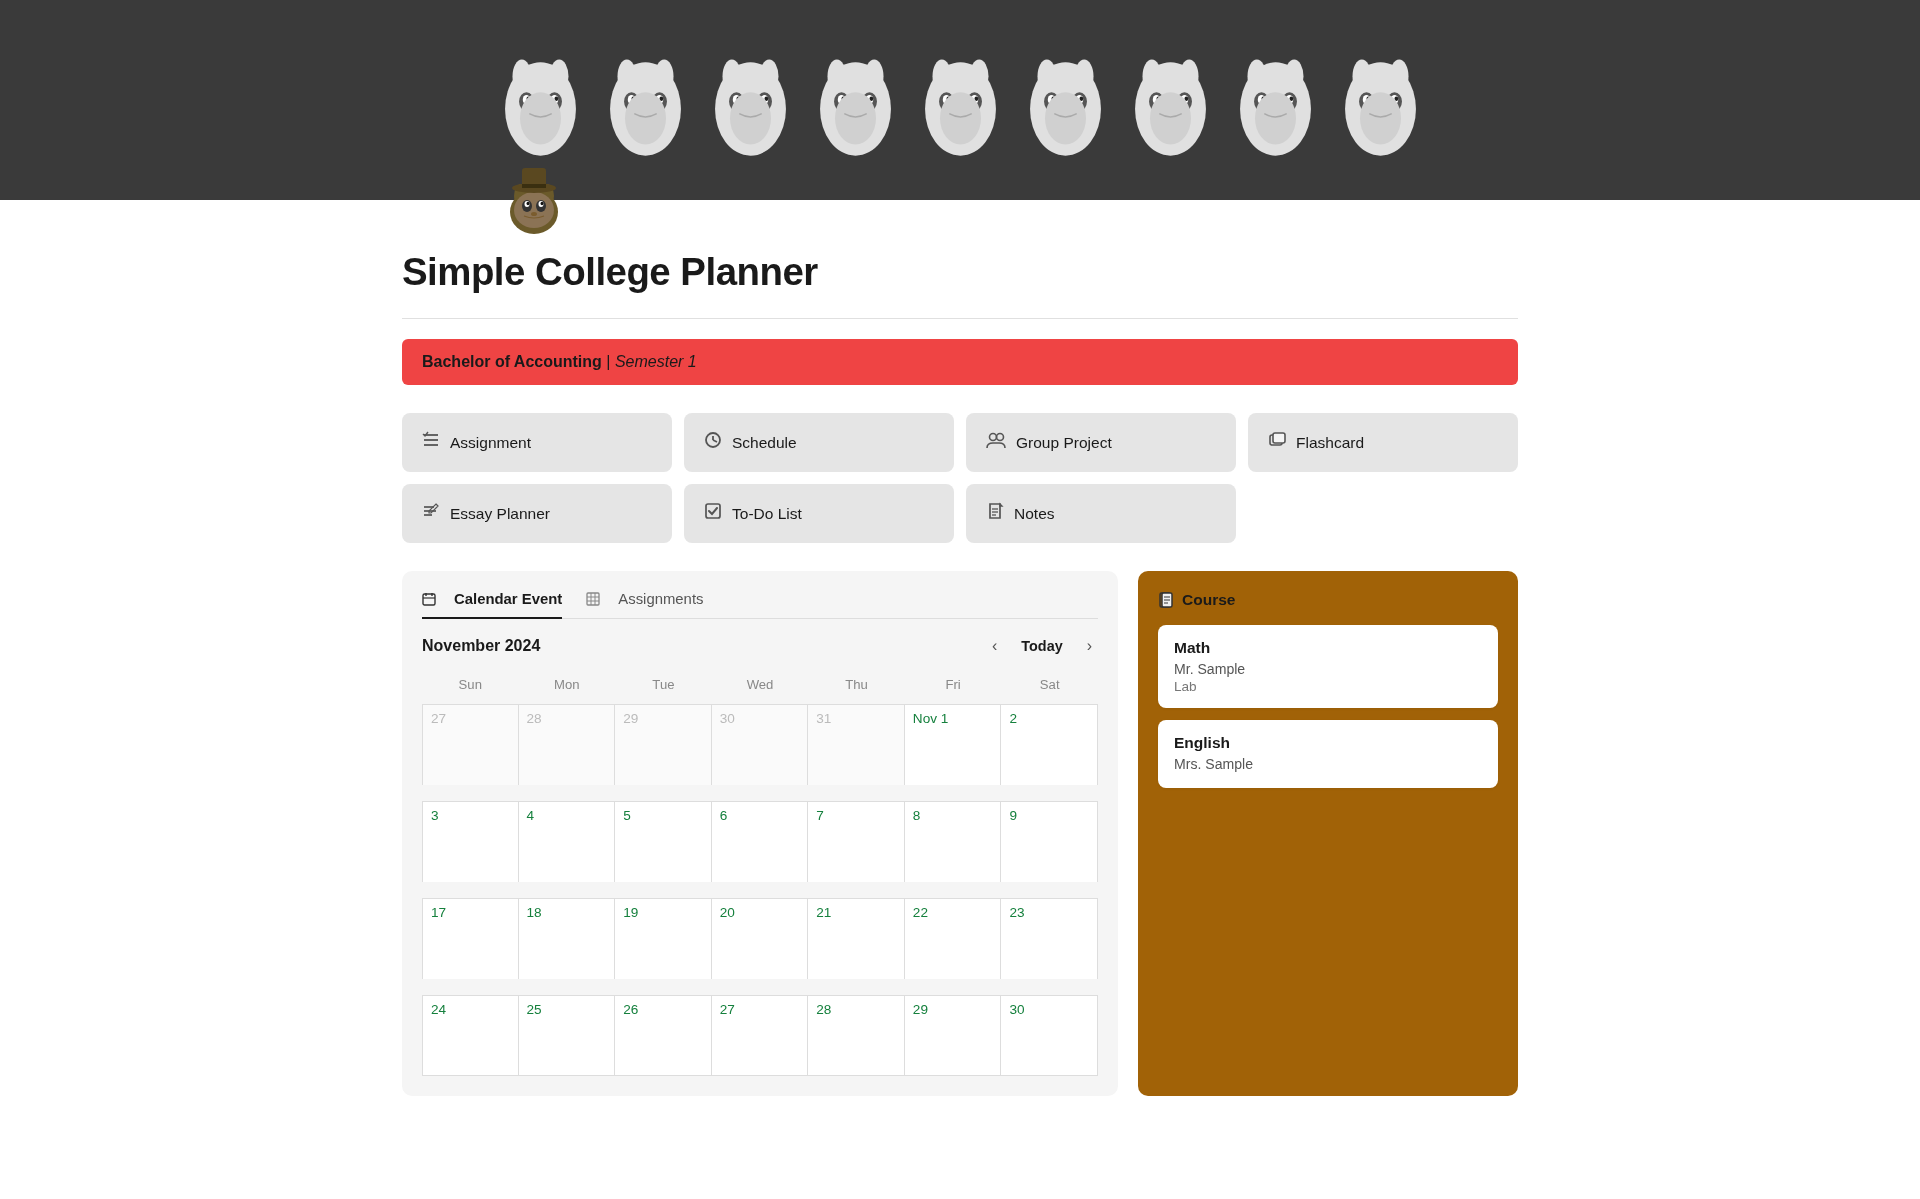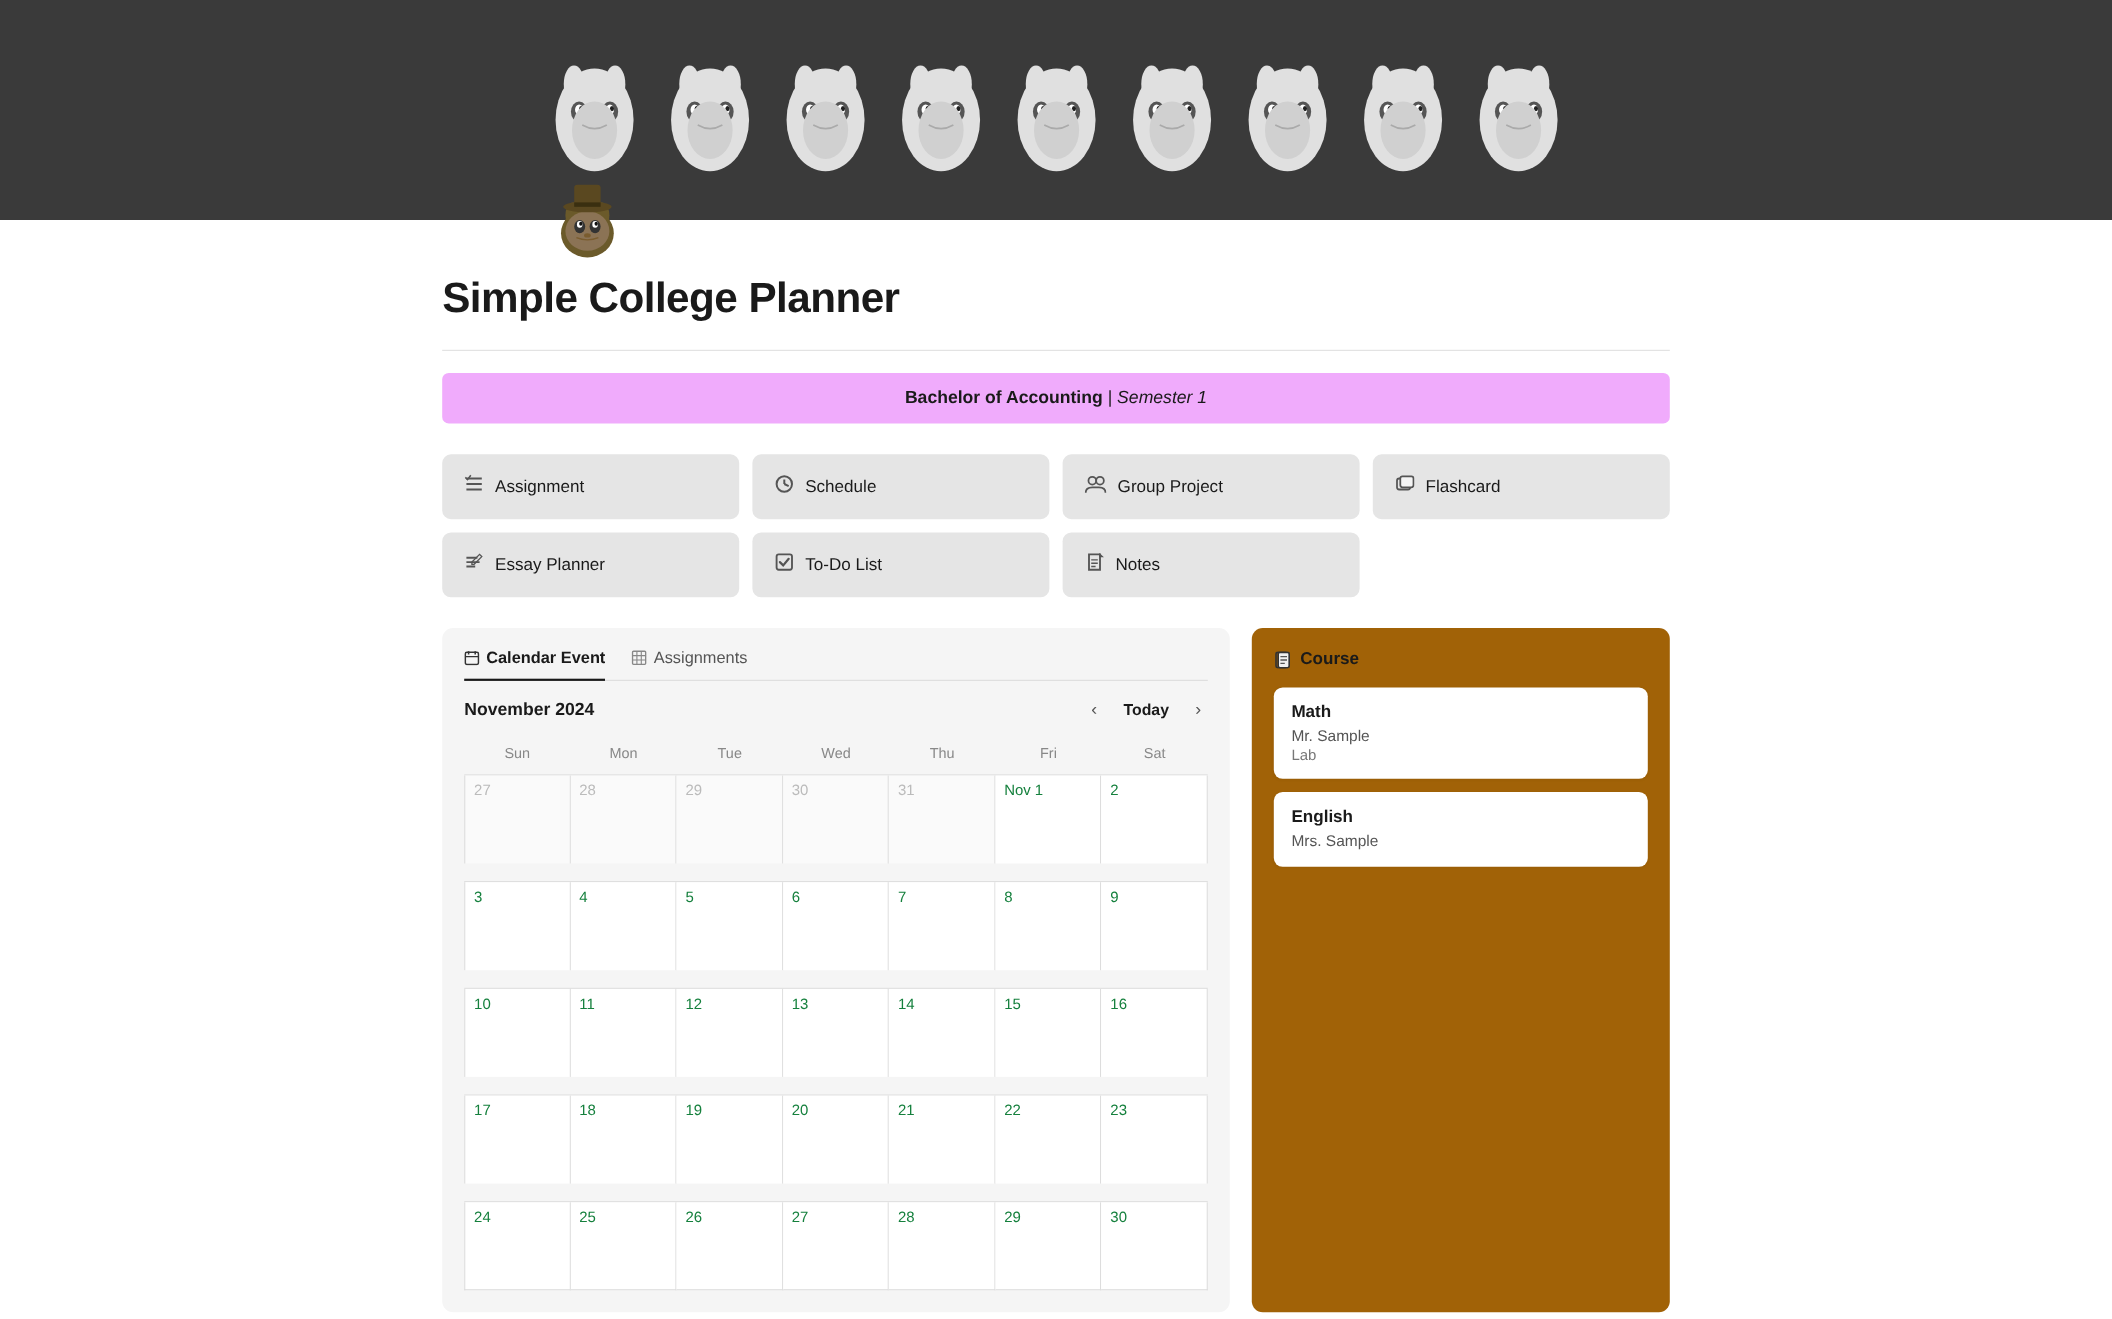--- a/index.html
+++ b/index.html
@@ -65,26 +65,25 @@
     }
 
     hr.divider {
       border: none;
       border-top: 1px solid #e0e0e0;
       margin-bottom: 20px;
     }
 
     
     .semester-block {
-      background: #f0abfc;
+      background: #ef4444;
       border-radius: 6px;
       padding: 14px 20px;
       margin-bottom: 28px;
       font-size: 1rem;
-      text-align: center;
     }
 
     .semester-block .bold {
       font-weight: 700;
     }
 
     .semester-block .italic {
       font-style: italic;
     }
 
@@ -130,21 +129,22 @@
 
     .panel-tabs {
       display: flex;
       gap: 24px;
       border-bottom: 1px solid #ddd;
       margin-bottom: 16px;
     }
 
     .panel-tab {
       display: flex;
-      gap: 6px;
+      align-items: center;
+      gap: 18px;
       padding-bottom: 10px;
       cursor: pointer;
       font-size: 0.93rem;
       color: #555;
       border-bottom: 2px solid transparent;
       margin-bottom: -1px;
     }
 
     .panel-tab.active {
       color: #1a1a1a;
@@ -584,29 +584,20 @@
           <div class="cal-week">
             <div class="cal-cell current-month"><span class="cal-date-num">3</span></div>
             <div class="cal-cell current-month"><span class="cal-date-num">4</span></div>
             <div class="cal-cell current-month"><span class="cal-date-num">5</span></div>
             <div class="cal-cell current-month"><span class="cal-date-num">6</span></div>
             <div class="cal-cell current-month"><span class="cal-date-num">7</span></div>
             <div class="cal-cell current-month"><span class="cal-date-num">8</span></div>
             <div class="cal-cell current-month"><span class="cal-date-num">9</span></div>
           </div>
 
-          <div class="cal-week">
-            <div class="cal-cell current-month"><span class="cal-date-num">10</span></div>
-            <div class="cal-cell current-month"><span class="cal-date-num">11</span></div>
-            <div class="cal-cell current-month"><span class="cal-date-num">12</span></div>
-            <div class="cal-cell current-month"><span class="cal-date-num">13</span></div>
-            <div class="cal-cell current-month"><span class="cal-date-num">14</span></div>
-            <div class="cal-cell current-month"><span class="cal-date-num">15</span></div>
-            <div class="cal-cell current-month"><span class="cal-date-num">16</span></div>
-          </div>
 
           <div class="cal-week">
             <div class="cal-cell current-month"><span class="cal-date-num">17</span></div>
             <div class="cal-cell current-month"><span class="cal-date-num">18</span></div>
             <div class="cal-cell current-month"><span class="cal-date-num">19</span></div>
             <div class="cal-cell current-month"><span class="cal-date-num">20</span></div>
             <div class="cal-cell current-month"><span class="cal-date-num">21</span></div>
             <div class="cal-cell current-month"><span class="cal-date-num">22</span></div>
             <div class="cal-cell current-month"><span class="cal-date-num">23</span></div>
           </div>

